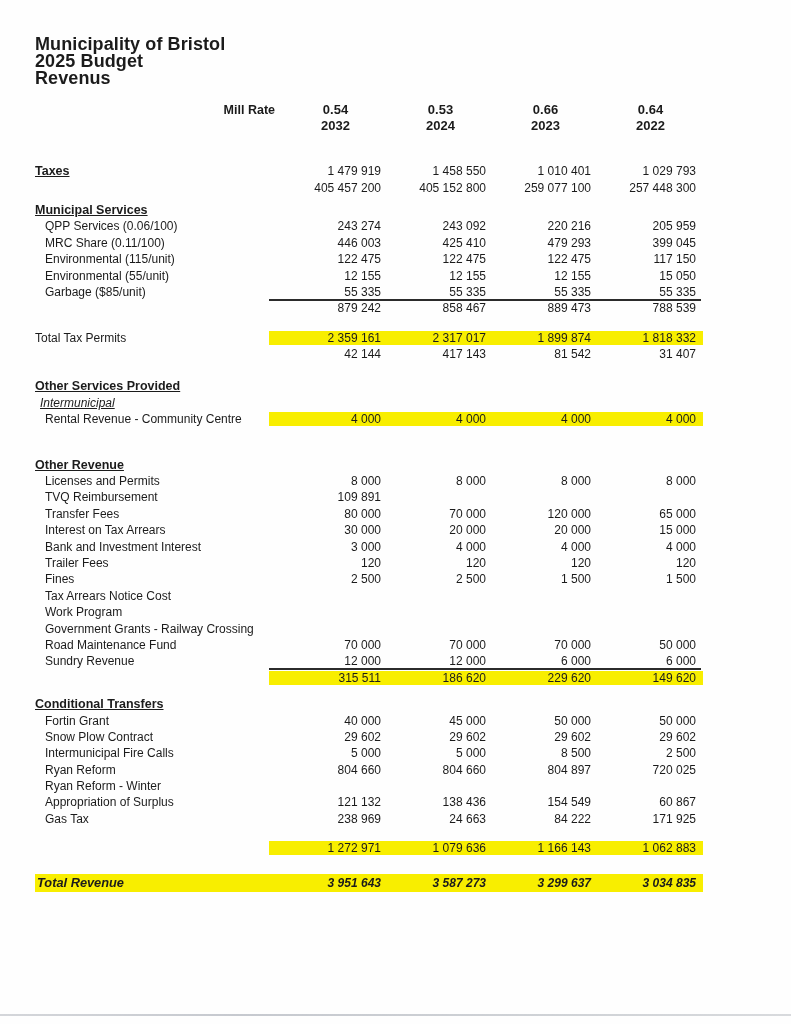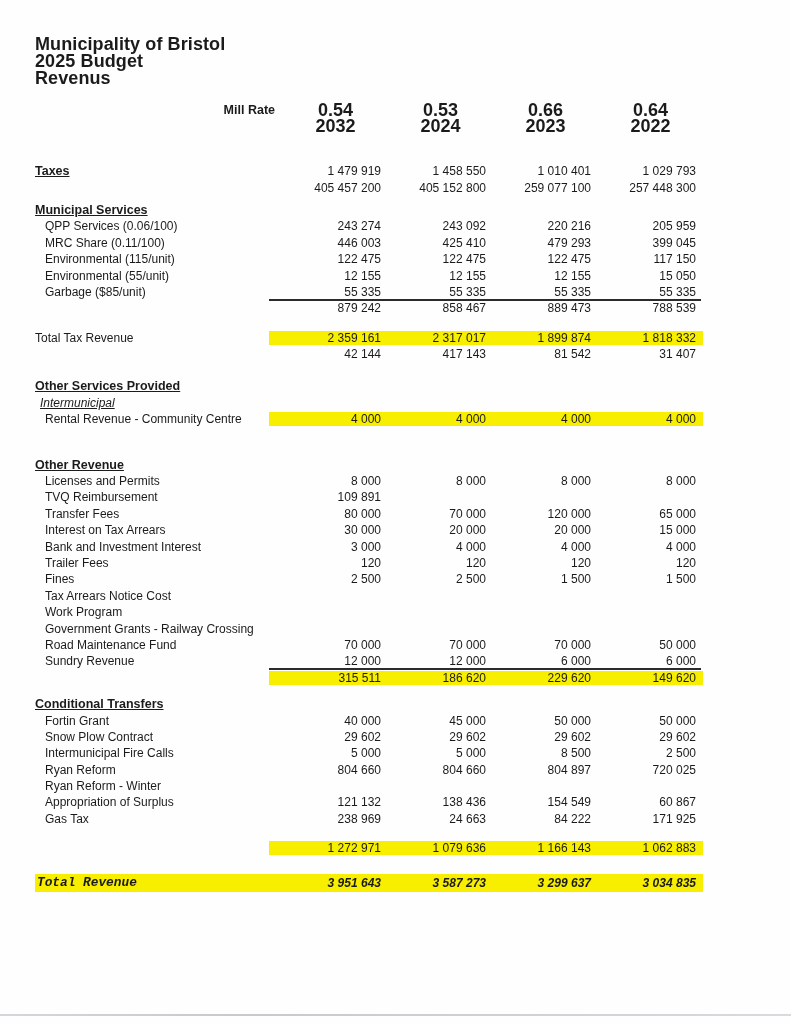--- a/index.html
+++ b/index.html
@@ -15,42 +15,42 @@
   }
   .content { position:absolute; left:35px; top:36px; width:668px; }
 
   
   .titleblock div { font-weight:700; font-size:18px; line-height:17px; letter-spacing:.1px; }
 
   
   .millrate { display:flex; margin-top:15px; align-items:flex-start; }
   .mill-label { width:248px; text-align:right; padding-right:8px; box-sizing:border-box; font-weight:700; font-size:12.5px; line-height:16px; }
   .mill-cols { display:flex; width:420px; }
-  .mill-col { width:105px; text-align:center; font-weight:700; font-size:18px; line-height:16px; display:flex; flex-direction:column; }
+  .mill-col { width:105px; text-align:center; font-weight:700; font-size:13px; line-height:16px; display:flex; flex-direction:column; }
 
   
   .tablewrap { margin-top:29px; }
   .row { display:flex; height:16.4px; align-items:center; font-size:12px; line-height:14px; }
   .row .label { width:248px; white-space:nowrap; box-sizing:border-box; }
   .row .vals { width:420px; display:flex; position:relative; }
   .row .val { width:105px; text-align:right; padding-right:7px; box-sizing:border-box; white-space:nowrap; }
 
   .section .label { font-weight:700; font-size:12.5px; text-decoration:underline; }
   .adminrow .label { font-style:italic; text-decoration:underline; padding-left:5px; }
   .indent .label { padding-left:10px; }
 
   .hl .vals { background:var(--hl); }
   .hl .vals::before { content:""; position:absolute; left:-14px; top:0; bottom:0; width:14px; background:var(--hl); }
 
   .line-above .vals::after { content:""; position:absolute; left:-14px; right:2px; top:-2.5px; height:0; border-top:2.6px solid #2b2b2b; }
   .rule-below .vals::after { content:""; position:absolute; left:-14px; right:2px; bottom:-2.5px; height:0; border-top:2.6px solid #2b2b2b; }
 
   .hl-full { background:var(--hl); height:18px; }
   .hl-full .label, .hl-full .val { font-weight:700; font-style:italic; }
-  .hl-full .label { font-size:12.8px; padding-left:2px;font-family:Liberation Mono, monospace; }
+  .hl-full .label { font-size:12.8px; padding-left:2px; }
   .hl-full::after { content:""; }
 
   .spacer { width:100%; }
 
   
   .scan-line { position:absolute; left:0; right:0; top:1014px; height:2px; background:linear-gradient(90deg,#d4d6da,#c6c9cf 30%,#cfd2d6 70%,#d8dadd); }
 </style>
 </head>
 <body>
 
@@ -163,21 +163,21 @@
           <span class="label"></span>
           <span class="vals">
             <span class="val">879 242</span>
             <span class="val">858 467</span>
             <span class="val">889 473</span>
             <span class="val">788 539</span>
           </span>
         </div>
         <div class="spacer" style="height: 13px;"></div>
         <div class="row plain hl">
-          <span class="label">Total Tax Revenue</span>
+          <span class="label">Total Tax Permits</span>
           <span class="vals">
             <span class="val">2 359 161</span>
             <span class="val">2 317 017</span>
             <span class="val">1 899 874</span>
             <span class="val">1 818 332</span>
           </span>
         </div>
         <div class="row plain">
           <span class="label"></span>
           <span class="vals">

